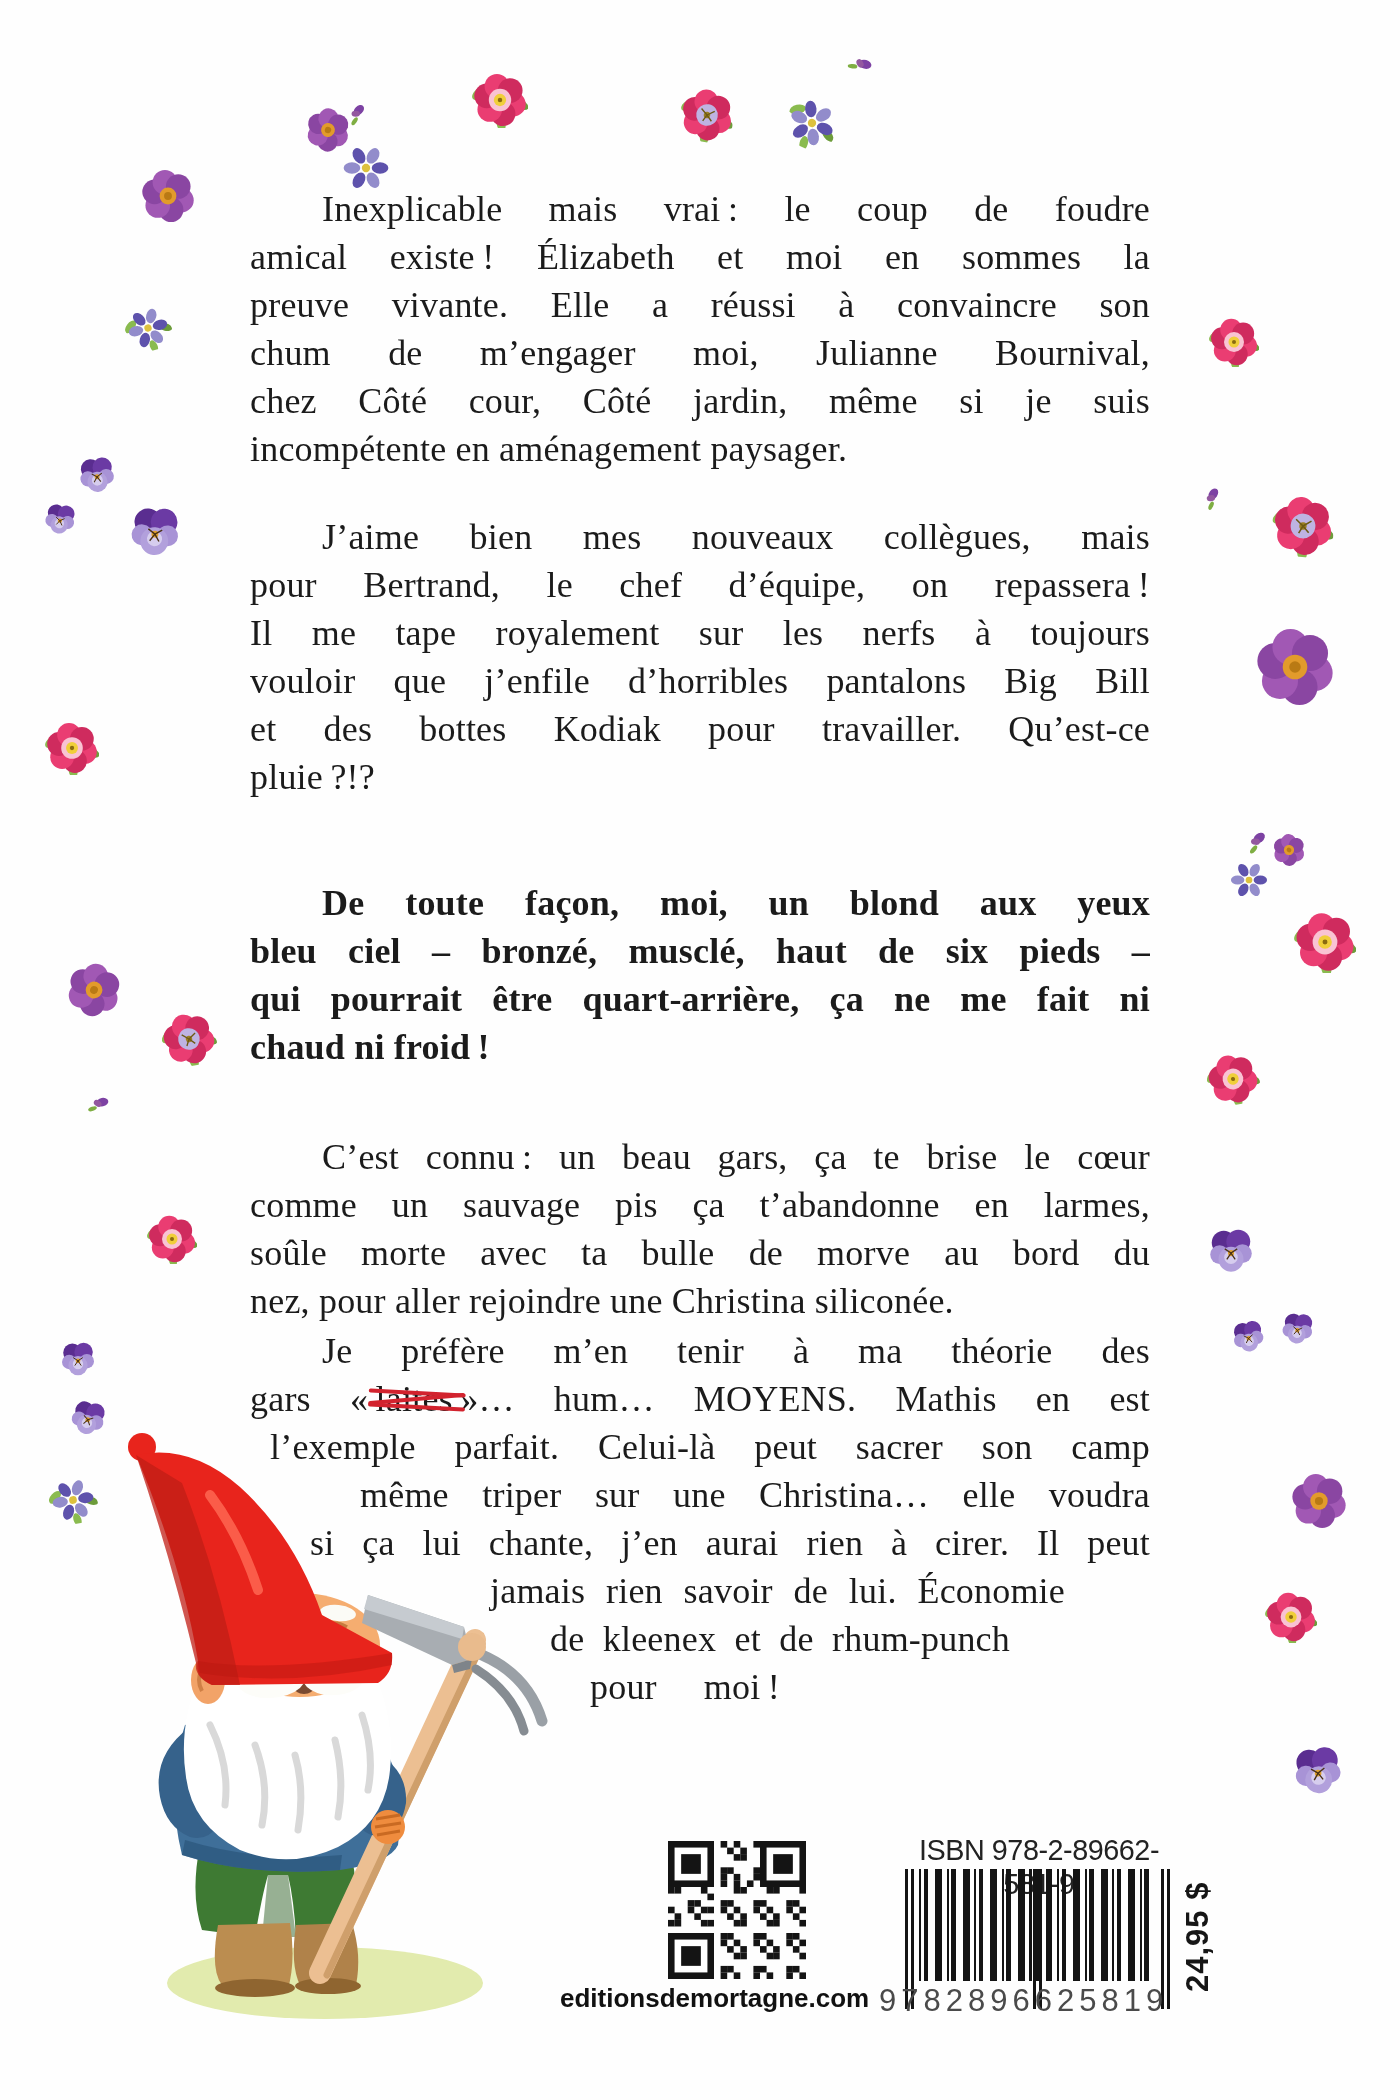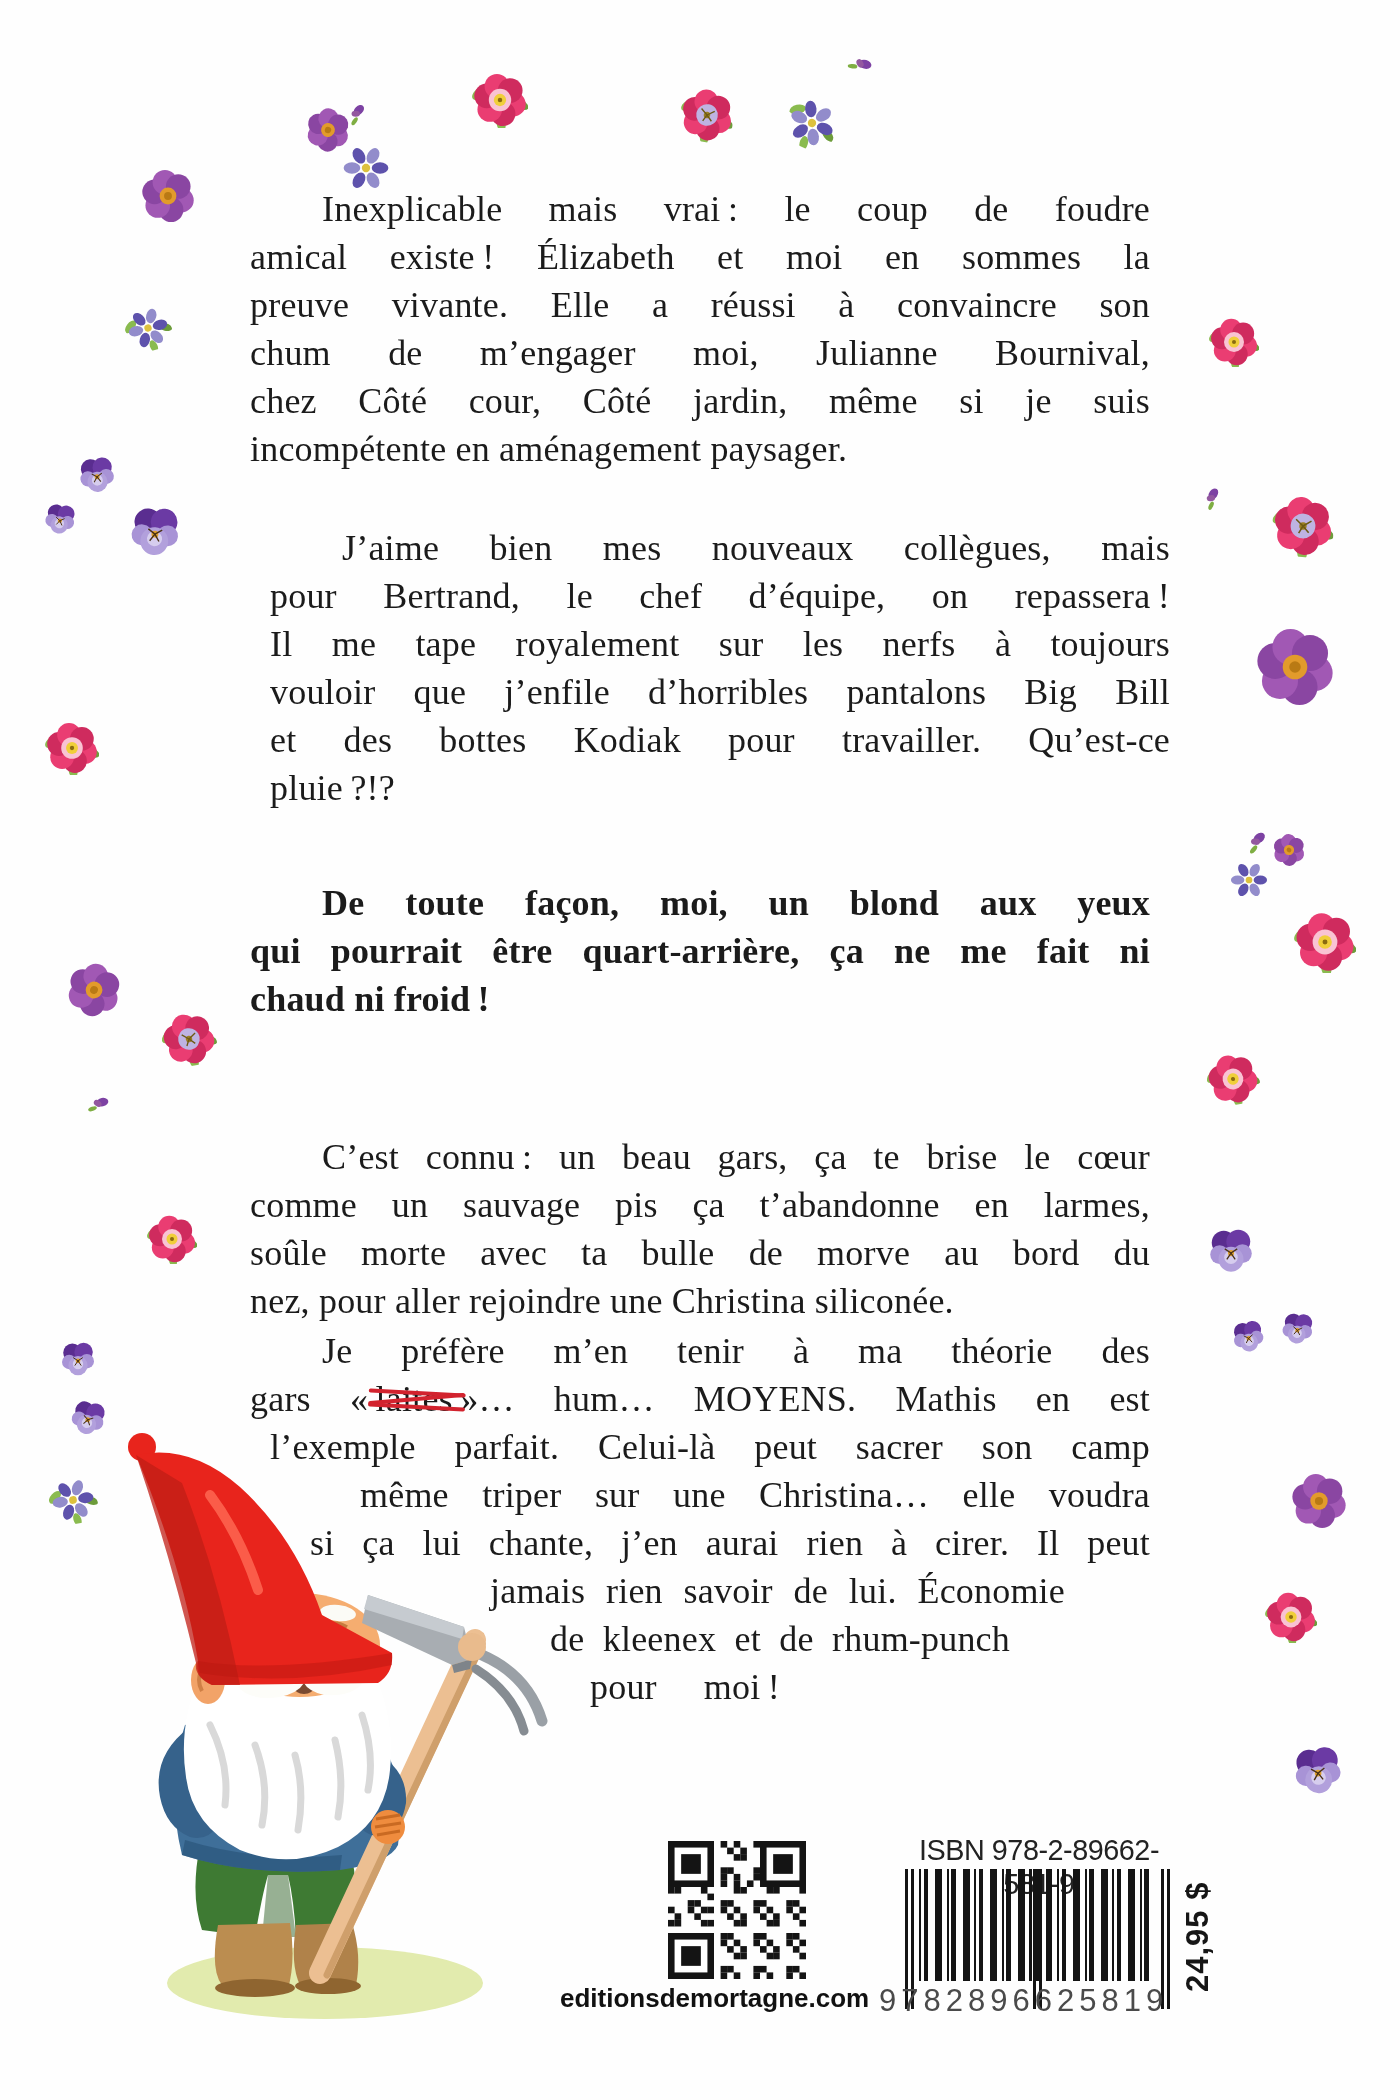--- a/index.html
+++ b/index.html
@@ -494,30 +494,31 @@
 
   <div id="text-block">
       <div class="para" style="top: 185px;">
         <div class="line first">Inexplicable mais vrai : le coup de foudre</div>
         <div class="line">amical existe ! Élizabeth et moi en sommes la</div>
         <div class="line">preuve vivante. Elle a réussi à convaincre son</div>
         <div class="line">chum de m’engager moi, Julianne Bournival,</div>
         <div class="line">chez Côté cour, Côté jardin, même si je suis</div>
         <div class="line lastline">incompétente en aménagement paysager.</div>
       </div>
-      <div class="para" style="top: 524px; margin-left: 20px;">
+      <div class="para" style="top: 513px;">
         <div class="line first">J’aime bien mes nouveaux collègues, mais</div>
         <div class="line">pour Bertrand, le chef d’équipe, on repassera !</div>
         <div class="line">Il me tape royalement sur les nerfs à toujours</div>
         <div class="line">vouloir que j’enfile d’horribles pantalons Big Bill</div>
         <div class="line">et des bottes Kodiak pour travailler. Qu’est-ce</div>
         <div class="line lastline">pluie ?!?</div>
       </div>
       <div class="para" style="top: 879px; font-weight: bold;">
         <div class="line first">De toute façon, moi, un blond aux yeux</div>
+        <div class="line">bleu ciel – bronzé, musclé, haut de six pieds –</div>
         <div class="line">qui pourrait être quart-arrière, ça ne me fait ni</div>
         <div class="line lastline">chaud ni froid !</div>
       </div>
       <div class="para" style="top: 1089px; margin-top: 44px;">
         <div class="line first">C’est connu : un beau gars, ça te brise le cœur</div>
         <div class="line">comme un sauvage pis ça t’abandonne en larmes,</div>
         <div class="line">soûle morte avec ta bulle de morve au bord du</div>
         <div class="line lastline">nez, pour aller rejoindre une Christina siliconée.</div>
       </div>
       <div class="para" style="top: 1327px;">

